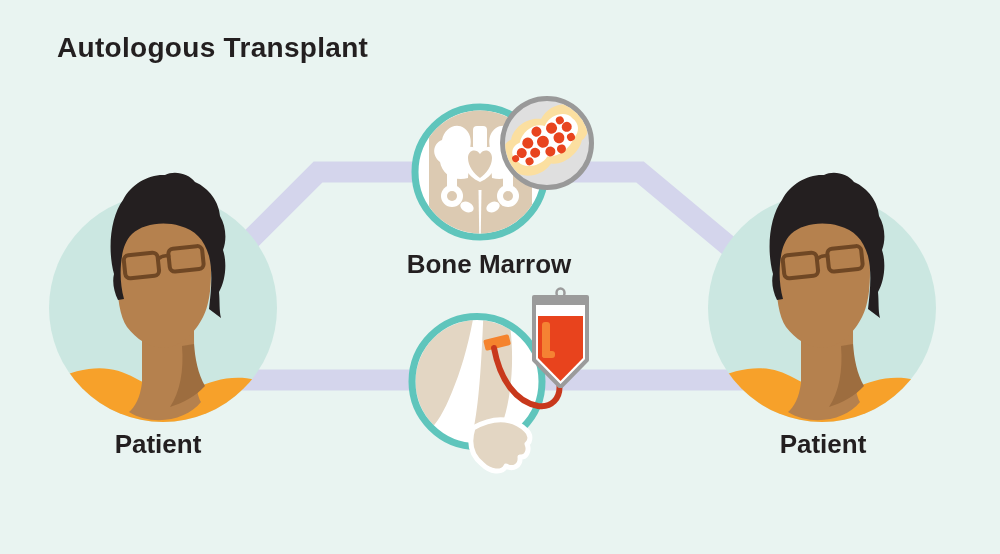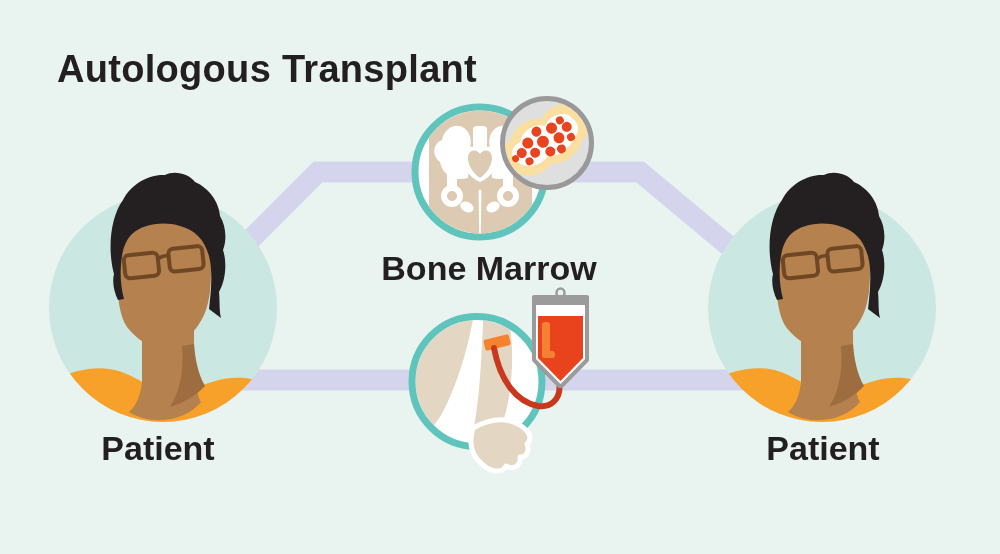--- a/index.html
+++ b/index.html
@@ -11,22 +11,22 @@
     font-family:"Liberation Sans", sans-serif;
   }
   .stage svg{position:absolute;left:0;top:0;}
   .label{
     position:absolute;
     font-weight:700;
     color:#231f20;
     line-height:1.1;
     white-space:nowrap;
   }
-  .title{left:57px;top:33px;font-size:38px;letter-spacing:.3px;margin-top:16px;}
-  .circle-label{width:240px;text-align:center;font-size:34px;}
+  .title{left:57px;top:33px;font-size:28px;letter-spacing:.3px;}
+  .circle-label{width:240px;text-align:center;font-size:26px;}
   .lbl-patient-left{left:38px;top:430px;}
   .lbl-patient-right{left:703px;top:430px;}
   .lbl-bone-marrow{left:369px;top:250px;}
   .lbl-pbsc{left:369px;top:476px;}
 </style>
 </head>
 <body>
 
 <div class="stage">
 

